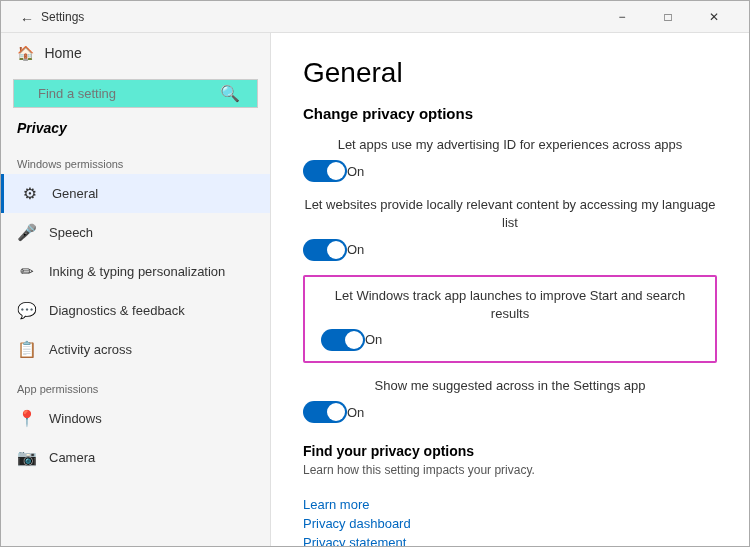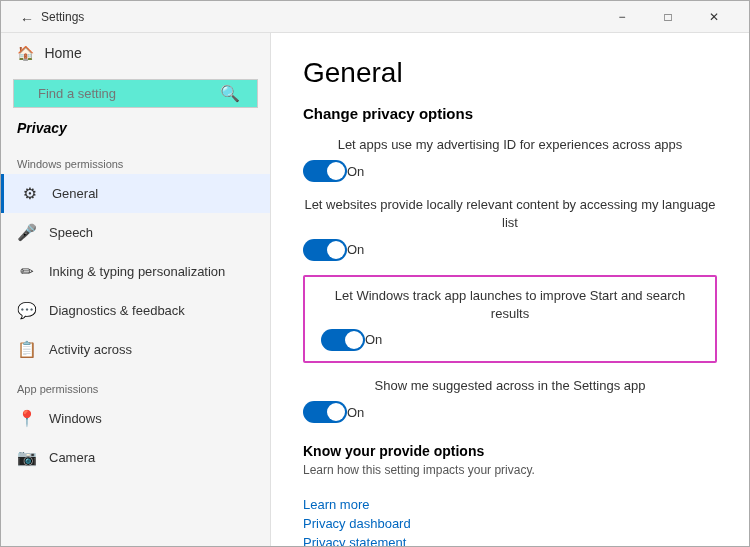--- a/index.html
+++ b/index.html
@@ -314,21 +314,21 @@
 
       <div class="setting-item">
         <div class="setting-label">Show me suggested across in the Settings app</div>
         <div class="toggle-row">
           <div class="toggle"></div>
           <span class="toggle-text">On</span>
         </div>
       </div>
 
       <div class="privacy-section">
-        <div class="privacy-section-title">Know your provide options</div>
+        <div class="privacy-section-title">Find your privacy options</div>
         <div class="privacy-desc">Learn how this setting impacts your privacy.</div>
         <a class="privacy-link">Learn more</a>
         <a class="privacy-link">Privacy dashboard</a>
         <a class="privacy-link">Privacy statement</a>
       </div>
 
     </div>
   </div>
 </div>
 

